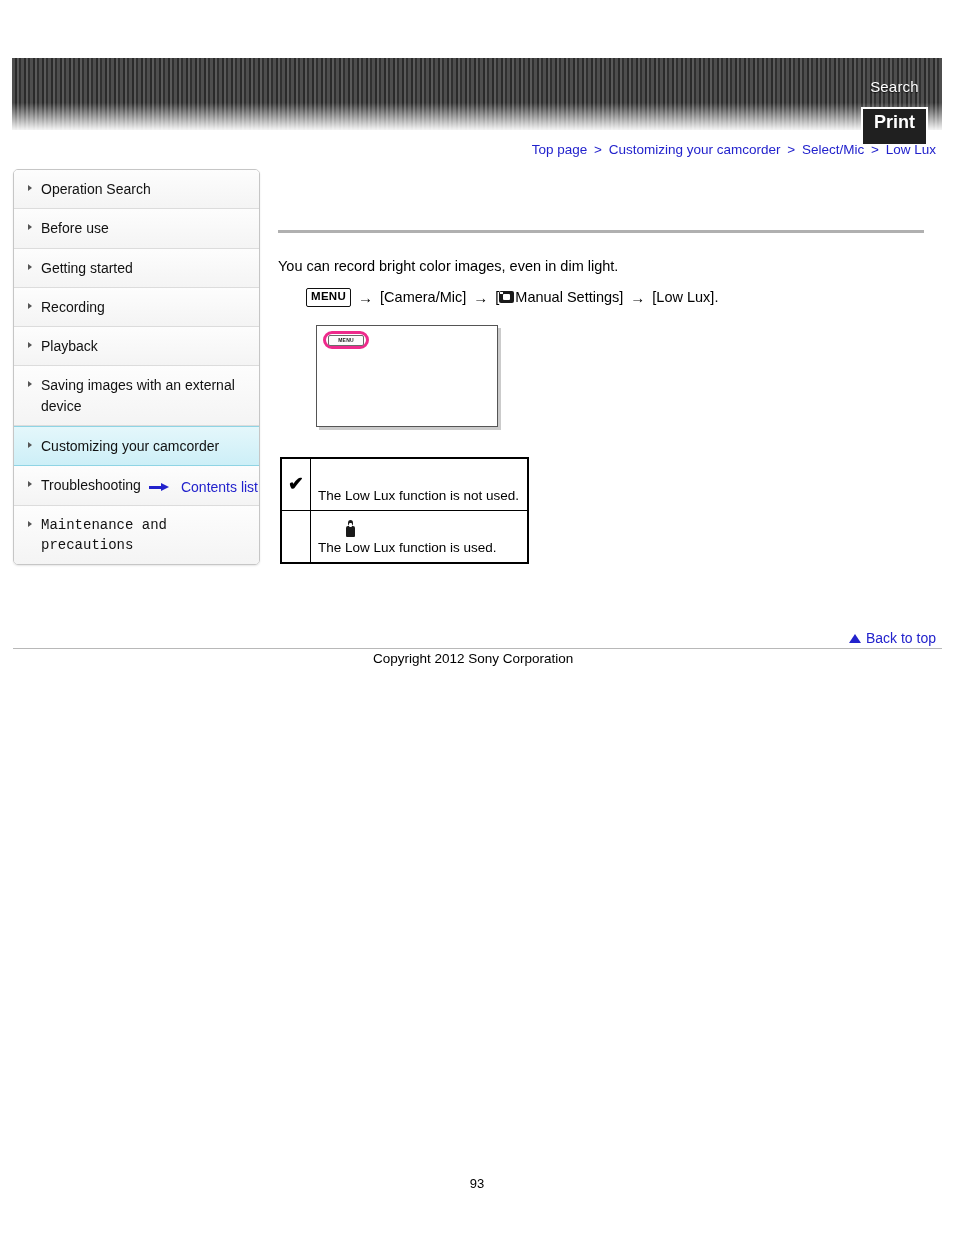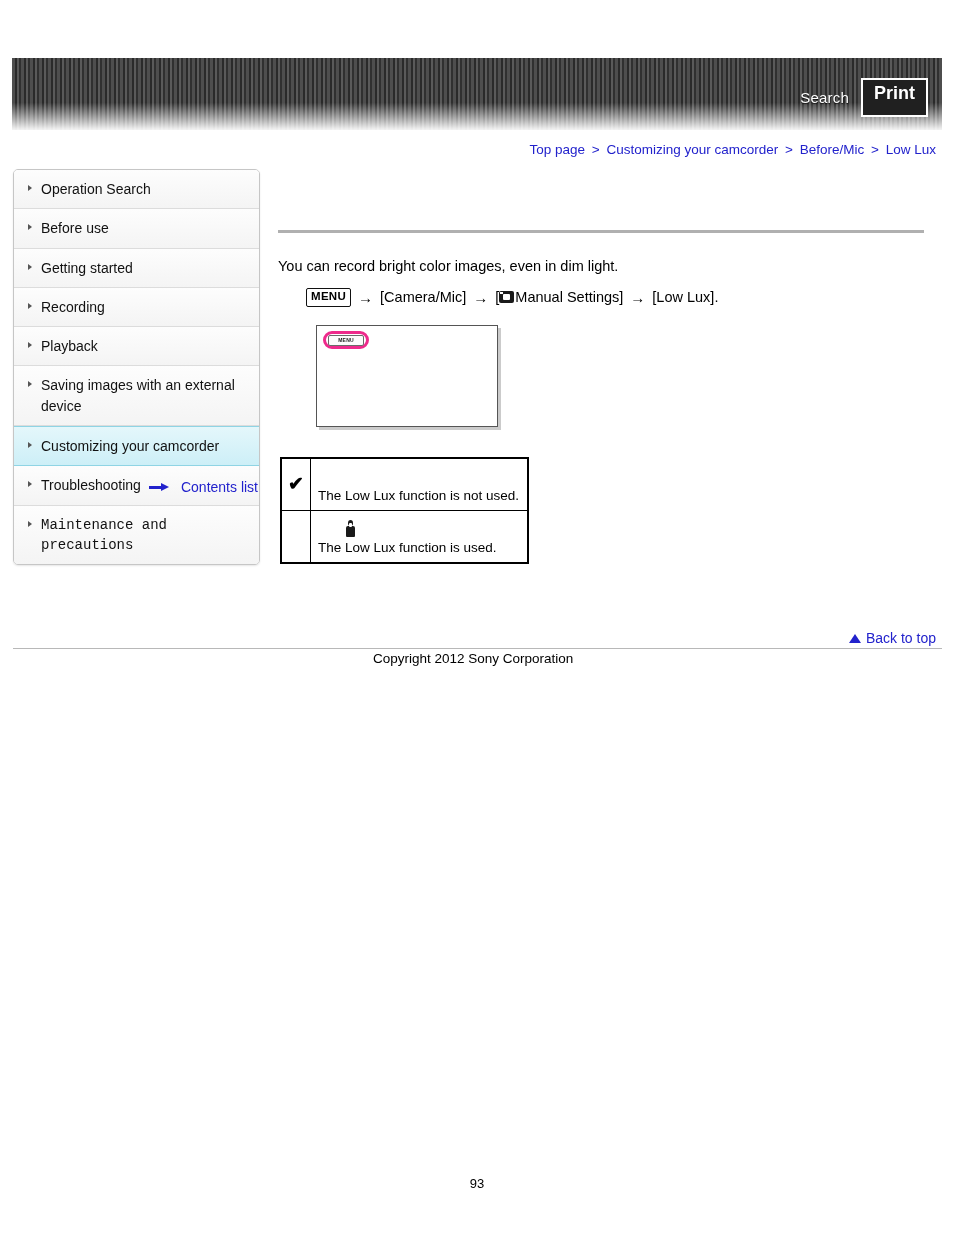--- a/index.html
+++ b/index.html
@@ -32,20 +32,21 @@
         #5a5a5a 5px, #5a5a5a 7px,
         #303030 7px, #303030 9px);
   }
   #header-controls {
     position: absolute;
     right: 14px;
     top: 20px;
     display: flex;
     align-items: center;
     gap: 12px;
+    flex-direction: column;
   }
   #search-link {
     color: #ffffff;
     font-size: 15px;
     letter-spacing: 0.2px;
     text-shadow: 0 1px 1px rgba(0,0,0,0.7);
     cursor: pointer;
   }
   #print-button {
     color: #ffffff;
@@ -388,21 +389,21 @@
     <span id="search-link">Search</span>
     <span id="print-button">Print</span>
   </div>
 </div>
 
 <div id="breadcrumb">
   <span class="crumb">Top page</span>
   <span class="sep">&gt;</span>
   <span class="crumb">Customizing your camcorder</span>
   <span class="sep">&gt;</span>
-  <span class="crumb">Before/Mic</span>
+  <span class="crumb">Select/Mic</span>
   <span class="sep">&gt;</span>
   <span class="crumb-last">Low Lux</span>
 </div>
 
 <div id="sidebar">
   <div class="sidebar-item">
     <span class="bullet"></span>
     <span class="sidebar-label">Operation Search</span>
   </div>
   <div class="sidebar-item">

